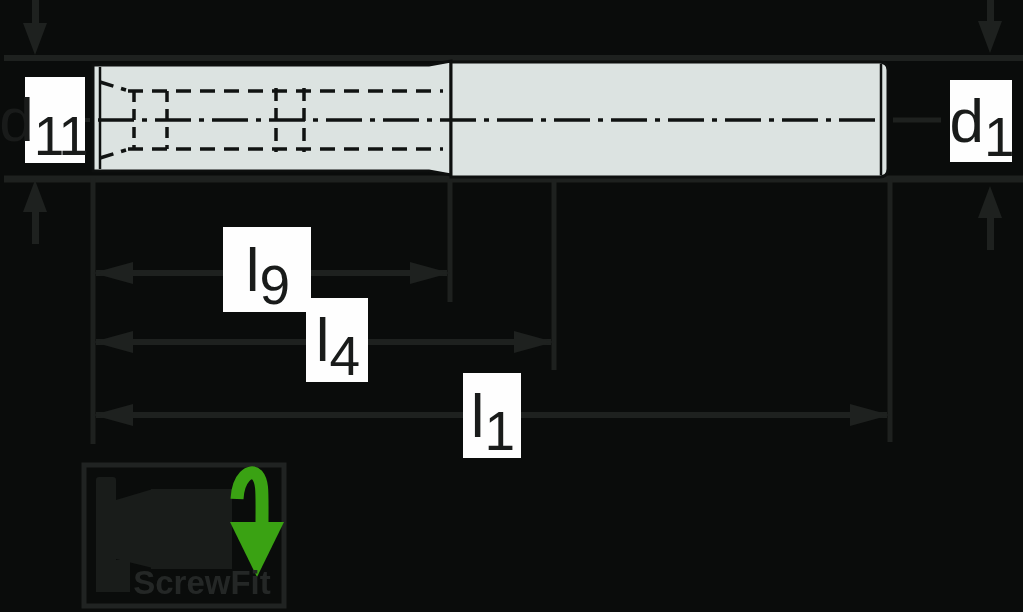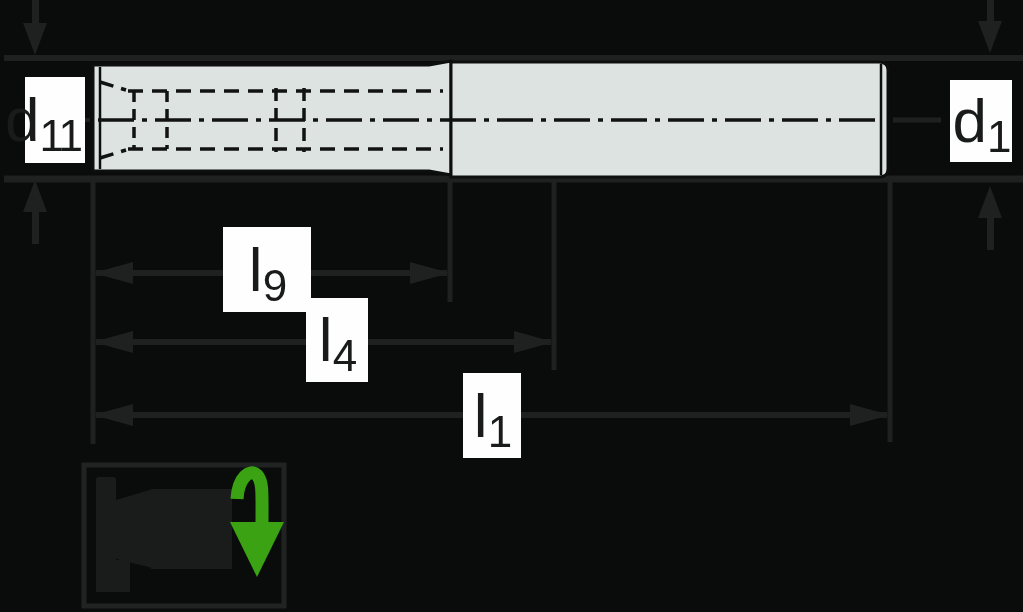--- a/index.html
+++ b/index.html
@@ -12,21 +12,21 @@
   }
   .drawing-svg{position:absolute;left:0;top:0;}
   .dim-label{
     position:absolute;
     background:#fefefe;
     color:#191b1a;
     display:flex;align-items:center;justify-content:center;
     white-space:nowrap;
   }
   .dim-label .main{font-size:62px;line-height:1;}
-  .dim-label .sub{font-size:44px;line-height:1;transform:translateY(16px);letter-spacing:-2px;}
+  .dim-label .sub{font-size:55px;line-height:1;transform:translateY(16px);letter-spacing:-2px;}
   .label-d11 .main{margin-left:-24px;}
   .screwfit-text{
     position:absolute;
     left:112px;top:566px;width:180px;
     text-align:center;
     font-weight:bold;font-size:33px;line-height:1;
     color:#242726;
   }
 </style>
 </head>
@@ -141,14 +141,15 @@
   <div class="dim-label" style="left:306px;top:298px;width:62px;height:84px;">
     <span class="main">l</span>
       <span class="sub">4</span>
   </div>
 
   <div class="dim-label" style="left:463px;top:373px;width:58px;height:85px;">
     <span class="main">l</span>
       <span class="sub">1</span>
   </div>
 
+  <div class="screwfit-text">ScrewFit</div>
 
 </div>
 
 </body></html>

